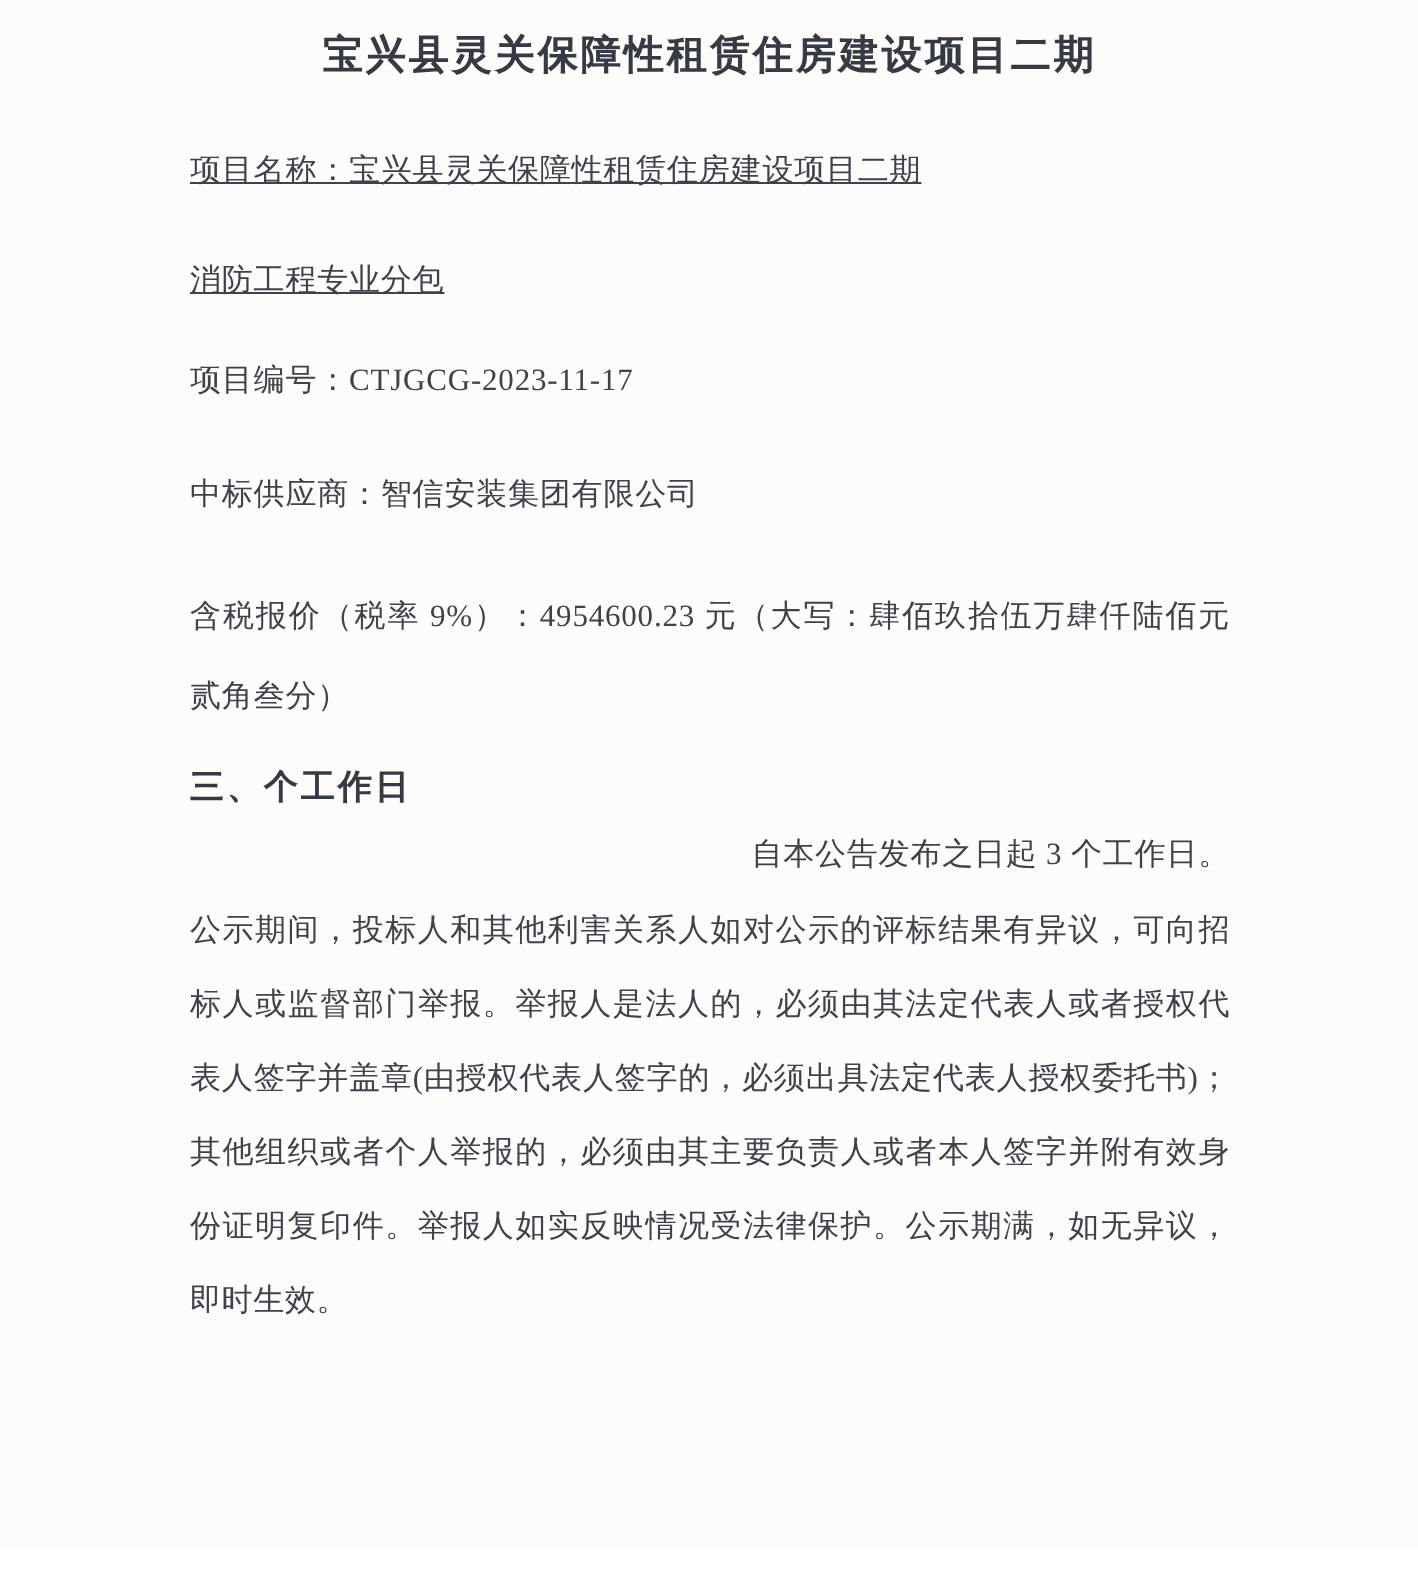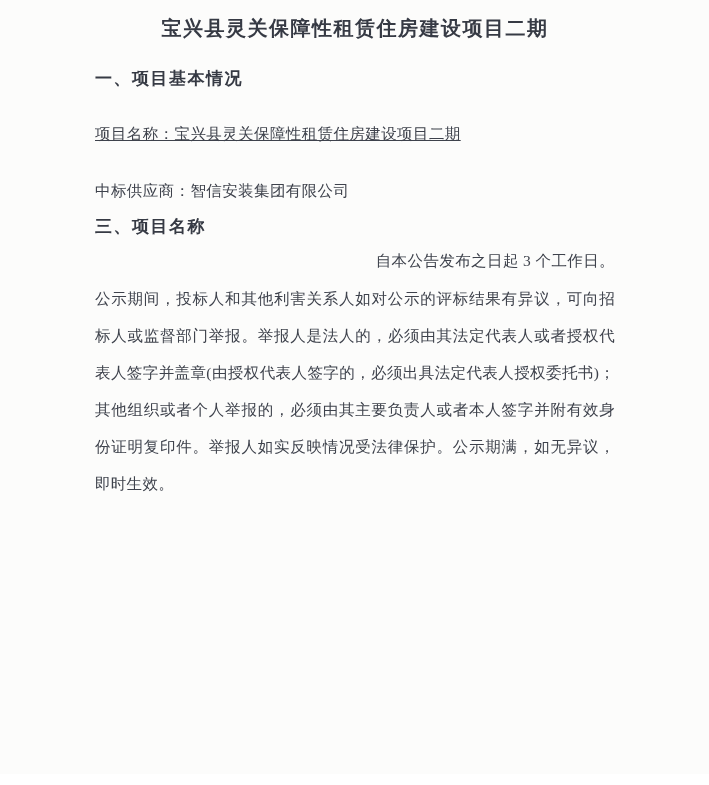--- a/index.html
+++ b/index.html
@@ -71,22 +71,24 @@
     letter-spacing: 0.3px;
   }
 </style>
 </head>
 <body>
 
 <div class="page">
 
   <h1 class="title">宝兴县灵关保障性租赁住房建设项目二期</h1>
 
-  <h3 class="sec-heading s1">一、项目基本情况</h3>
   <p class="body-line mt-lg">项目名称：宝兴县灵关保障性租赁住房建设项目二期</p>
+  <p class="body-line mt-lg">消防工程专业分包</p>
+  <p class="body-line mt-md">项目编号：CTJGCG-2023-11-17</p>
 
   <p class="body-line mt-xl">中标供应商：智信安装集团有限公司</p>
+  <p class="body-line price-line">含税报价（税率 9%）：4954600.23 元（大写：肆佰玖拾伍万肆仟陆佰元贰角叁分）</p>
 
-  <h3 class="sec-heading s3">三、项目名称</h3>
+  <h3 class="sec-heading s3">三、个工作日</h3>
   <p class="body-line period-line">自本公告发布之日起 3 个工作日。</p>
   <p class="body-line long-para">公示期间，投标人和其他利害关系人如对公示的评标结果有异议，可向招标人或监督部门举报。举报人是法人的，必须由其法定代表人或者授权代表人签字并盖章(由授权代表人签字的，必须出具法定代表人授权委托书)；其他组织或者个人举报的，必须由其主要负责人或者本人签字并附有效身份证明复印件。举报人如实反映情况受法律保护。公示期满，如无异议，即时生效。</p>
 
 </div>
 
 </body></html>

